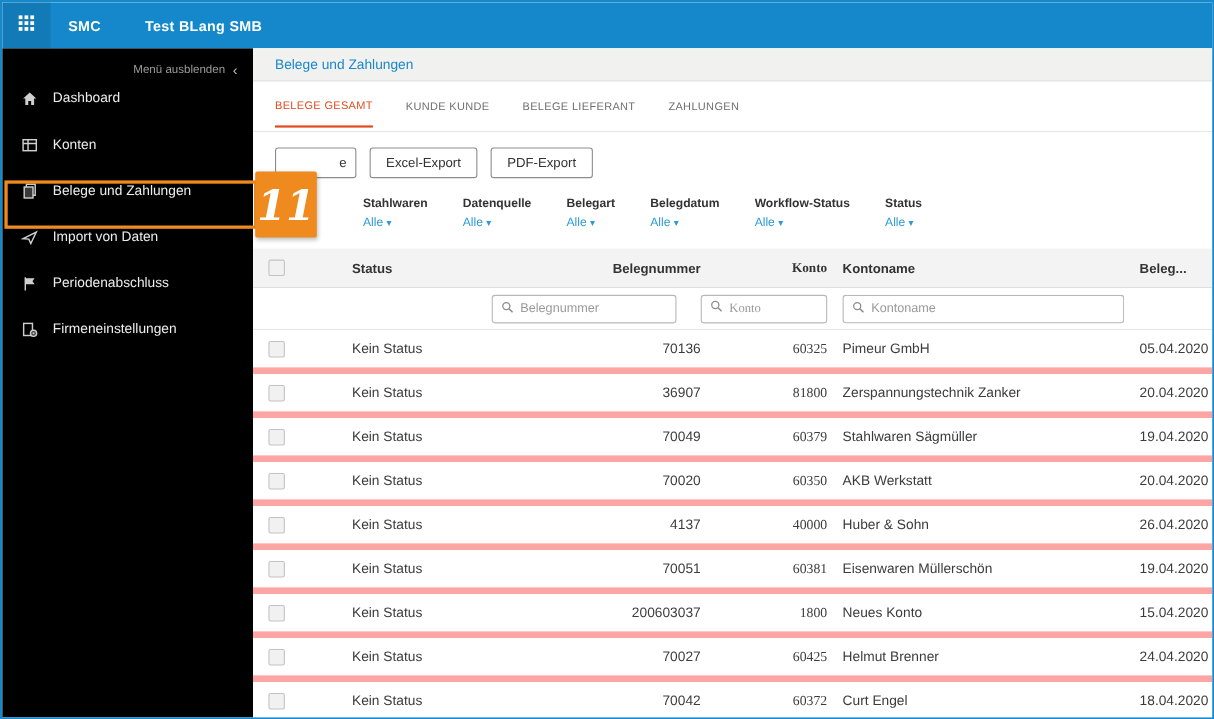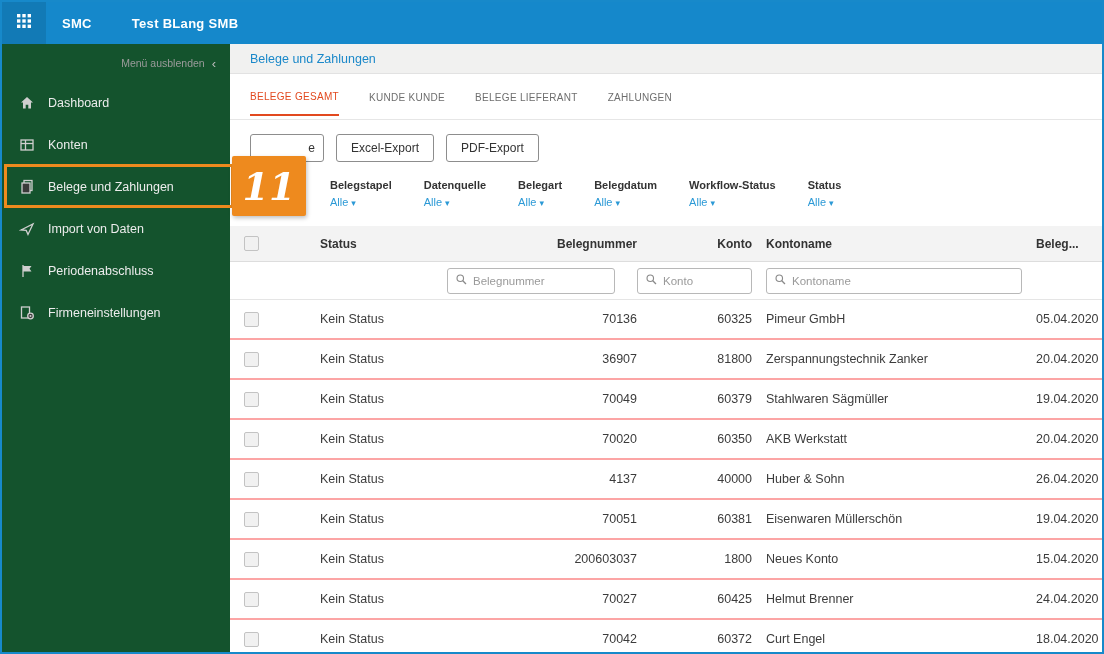--- a/index.html
+++ b/index.html
@@ -11,24 +11,24 @@
   
   .topbar { flex:0 0 42px; background:#1588cb; display:flex; align-items:center; color:#fff; }
   .launcher { width:44px; height:42px; display:flex; align-items:center; justify-content:center; background:rgba(0,0,0,0.10); cursor:pointer; }
   .app-name { font-weight:bold; font-size:13px; margin-left:16px; letter-spacing:0.3px; }
   .company-name { font-weight:bold; font-size:13px; margin-left:40px; letter-spacing:0.3px; }
 
   
   .main { flex:1; display:flex; min-height:0; }
 
   
-  .sidebar { flex:0 0 228px; background:#14532d; color:#e4e4e4; display:flex; flex-direction:column; }
+  .sidebar { flex:0 0 228px; background:#000000; color:#e4e4e4; display:flex; flex-direction:column; }
   .sidebar-header { height:38px; display:flex; align-items:center; justify-content:flex-end; padding-right:14px; gap:7px; color:#9b9b9b; font-size:10.5px; cursor:pointer; }
   .sidebar-header .chev { font-size:13px; color:#bdbdbd; }
-  .side-item { height:42px; display:flex; align-items:center; padding-left:17px; gap:13px; font-size:12.5px; color:#ececec; cursor:pointer; }
+  .side-item { height:42px; display:flex; align-items:flex-start; padding-left:17px; gap:13px; font-size:12.5px; color:#ececec; cursor:pointer; }
   .side-item .sicon { width:16px; height:16px; display:flex; align-items:center; justify-content:center; flex-shrink:0; }
 
   
   .content { flex:1; display:flex; flex-direction:column; min-width:0; background:#fff; }
   .breadcrumb-bar { flex:0 0 30px; background:#f1f1f0; border-bottom:1px solid #e2e2e2; display:flex; align-items:center; padding-left:20px; }
   .breadcrumb { color:#1a88c9; font-size:12.5px; }
 
   .tabs { flex:0 0 46px; display:flex; align-items:center; padding-left:20px; gap:30px; border-bottom:1px solid #e6e6e6; }
   .tab { font-size:10px; color:#6e6e6e; letter-spacing:0.3px; cursor:pointer; padding:14px 0 12px 0; }
   .tab.active { color:#e2491f; border-bottom:2px solid #e2491f; }
@@ -37,46 +37,46 @@
   .btn { background:#fff; border:1px solid #8d8d8d; border-radius:3px; height:28px; padding:0 14px; font-size:12px; color:#333; font-family:inherit; cursor:pointer; }
   .btn.hidden-btn { width:74px; text-align:right; padding:0 8px 0 0; overflow:hidden; }
 
   .filters { flex:0 0 60px; display:flex; gap:32px; padding:13px 0 0 100px; }
   .filter .flabel { font-size:11px; font-weight:bold; color:#333; margin-bottom:5px; white-space:nowrap; }
   .filter .fvalue { font-size:11px; color:#2b99d6; cursor:pointer; white-space:nowrap; }
   .filter .caret { font-size:9px; margin-left:3px; }
 
   
   .table { flex:1; display:flex; flex-direction:column; min-height:0; font-size:12.5px; color:#3c3c3c; }
-  .trow { display:flex; align-items:center; flex:0 0 40px; border-bottom:2px solid #fca5a5; background:#fff; }
+  .trow { display:flex; align-items:center; flex:0 0 40px; border-bottom:6px solid #fca5a5; background:#fff; }
   .trow.thead { flex:0 0 36px; background:#f3f3f3; font-weight:bold; font-size:12px; color:#333; border-bottom:1px solid #ddd; }
   .trow.tsearch { flex:0 0 38px; border-bottom:1px solid #e5e5e5; }
 
   .c-check { width:42px; display:flex; justify-content:center; flex-shrink:0; }
   .c-gap   { width:40px; flex-shrink:0; }
   .c-status{ width:135px; padding-left:8px; flex-shrink:0; white-space:nowrap; overflow:hidden; }
   .c-nr    { width:190px; text-align:right; flex-shrink:0; white-space:nowrap; display:flex; justify-content:flex-end; align-items:center; }
   .c-nr > span { width:100%; }
-  .c-konto { width:115px; text-align:right; flex-shrink:0; white-space:nowrap; display:flex; justify-content:flex-end; align-items:center; }
+  .c-konto { width:115px; text-align:right; flex-shrink:0; white-space:nowrap; display:flex; justify-content:flex-end; align-items:center;font-family:Liberation Serif, serif; }
   .c-konto > span { width:100%; }
   .c-name  { width:270px; padding-left:14px; flex-shrink:0; white-space:nowrap; overflow:hidden; }
   .c-date  { flex:1; padding-left:14px; white-space:nowrap; overflow:hidden; }
 
   .checkbox { width:15px; height:15px; background:#f1f1f1; border:1px solid #c3c3c3; border-radius:2px; cursor:pointer; }
 
   .search-box { display:inline-flex; align-items:center; gap:5px; border:1px solid #b8b8b8; border-radius:3px; height:26px; background:#fff; padding:0 7px; }
   .search-box input { border:none; outline:none; font-size:11.5px; color:#555; width:100%; font-family:inherit; background:transparent; }
   .search-box input::placeholder { color:#9a9a9a; }
   .sb-nr    { width:150px; margin-left:auto; margin-right:22px; }
   .sb-konto { width:107px; margin-left:auto; }
   .sb-name  { width:256px; margin-left:14px; }
 
   
   .hl-box { position:absolute; left:2px; top:162px; width:230px; height:44px; border:3px solid #ee8a1e; z-index:20; pointer-events:none; }
-  .step-badge { position:absolute; left:230px; top:154px; width:74px; height:60px; background:#ee8a1e; color:#fff; z-index:21;
+  .step-badge { position:absolute; left:230px; top:154px; width:56px; height:60px; background:#ee8a1e; color:#fff; z-index:21;
                 display:flex; align-items:center; justify-content:center;
                 font-family:"DejaVu Serif", serif; font-style:italic; font-weight:bold; font-size:38px;
                 border-radius:2px; box-shadow:1px 2px 4px rgba(0,0,0,0.25); pointer-events:none; }
 </style>
 </head>
 <body>
 
 <div class="frame">
 
   <div class="topbar">
@@ -185,21 +185,21 @@
       </div>
 
       <div class="toolbar">
         <button class="btn hidden-btn">e</button>
         <button class="btn">Excel-Export</button>
         <button class="btn">PDF-Export</button>
       </div>
 
       <div class="filters">
         <div class="filter">
-          <div class="flabel">Belegstapel</div>
+          <div class="flabel">Stahlwaren</div>
           <div class="fvalue"><span>Alle</span><span class="caret">▾</span></div>
         </div>
         <div class="filter">
           <div class="flabel">Datenquelle</div>
           <div class="fvalue"><span>Alle</span><span class="caret">▾</span></div>
         </div>
         <div class="filter">
           <div class="flabel">Belegart</div>
           <div class="fvalue"><span>Alle</span><span class="caret">▾</span></div>
         </div>

